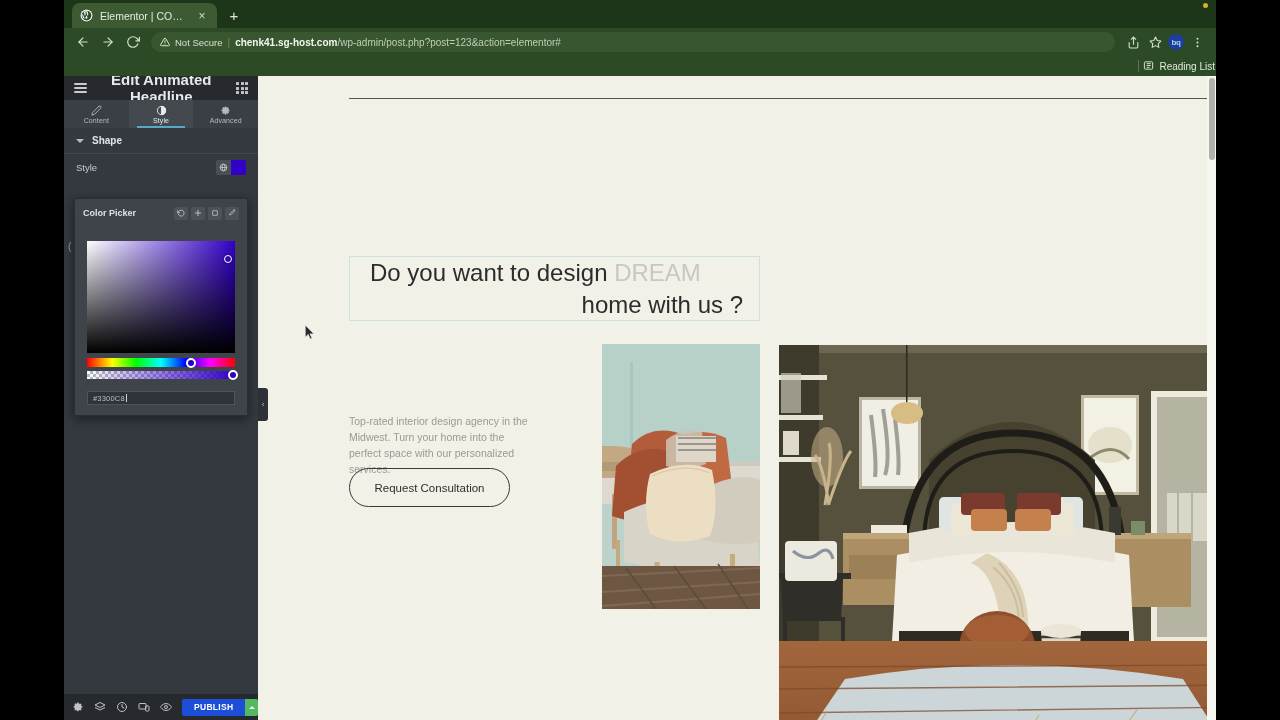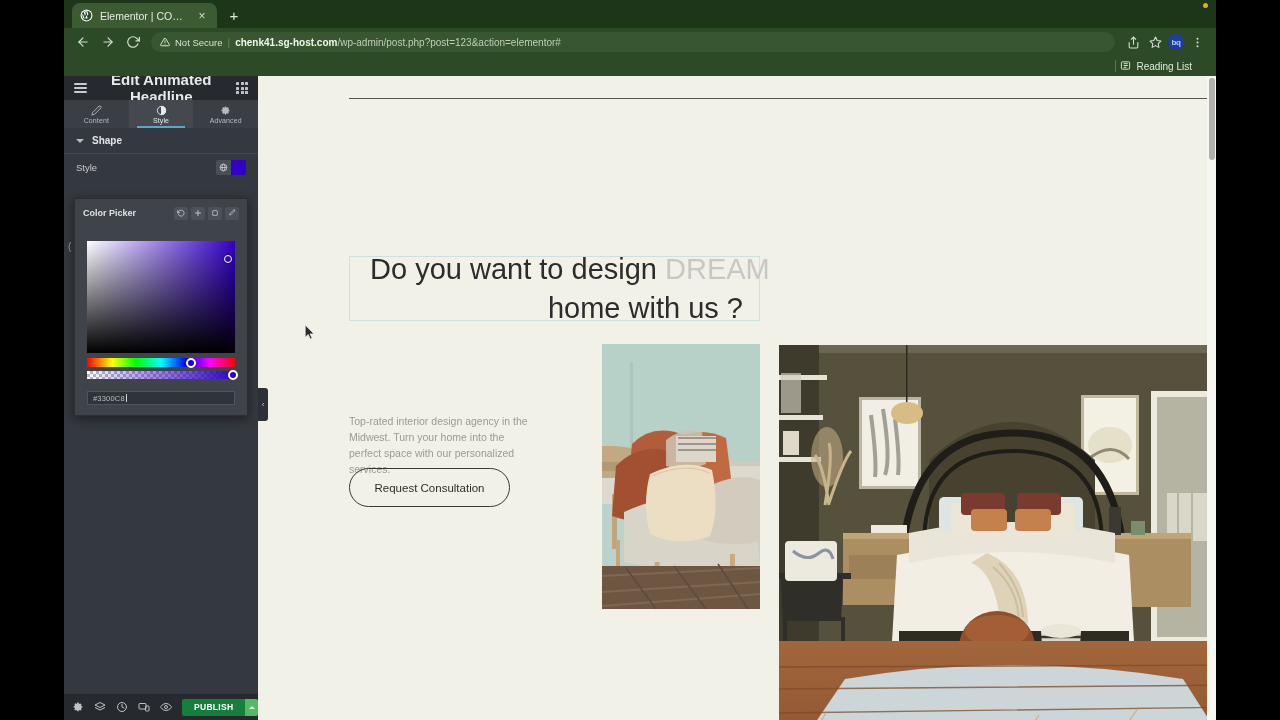--- a/index.html
+++ b/index.html
@@ -91,21 +91,21 @@
   .profile-chip {
     width: 16px; height: 16px; border-radius: 50%;
     background: #1f3d9c; color: #9fd4f5;
     font-size: 8px; font-weight: 700;
     display: flex; align-items: center; justify-content: center;
     letter-spacing: -0.3px;
   }
   .bookmarkbar {
     height: 20px; background: #2b4a25;
     display: flex; align-items: center; justify-content: flex-end;
-    padding-right: 24px; 
+    padding-right: 1px; 
   }
   .bm-sep { width:1px; height:12px; background:#567a4b; margin-right:4px;}
   .bm-item { display: flex; align-items: center; gap: 5px; color: #e0e9dd; font-size: 10px; }
   .bm-item svg { width: 11px; height: 11px; }
 
   
   #viewport {
     position: absolute; left: 0; top: 76px;
     width: 1152px; height: 644px;
     background: #f2f1e8; overflow: hidden;
@@ -262,21 +262,21 @@
     margin-top: auto; height: 26px; background: #26292d;
     display: flex; align-items: center; padding: 0 8px; gap: 10px;
     flex: 0 0 auto;
   }
   .f-icon { width: 13px; height: 13px; color: #bfc3c8; display:flex; align-items:center; justify-content:center;}
   .f-icon svg { width: 12px; height: 12px; display:block; }
   .publish {
     margin-left: auto; display: flex; align-items: stretch; height: 17px;
   }
   .publish-main {
-    background: #15803d; color: #fff; font-size: 8.5px; font-weight: 700;
+    background: #1d4ed8; color: #fff; font-size: 8.5px; font-weight: 700;
     letter-spacing: 0.3px;
     display: flex; align-items: center; padding: 0 12px;
     border-radius: 2px 0 0 2px;
   }
   .publish-arrow {
     background: #55b863; width: 13px;
     display: flex; align-items: center; justify-content: center;
     border-radius: 0 2px 2px 0;
   }
   .publish-arrow i {
@@ -304,21 +304,21 @@
   }
   .headline-box {
     position: absolute; left: 91px; top: 180px;
     width: 411px; height: 65px;
     border: 1px solid #cfe0e0;
     background: #f2f1e8;
     display: flex; flex-direction: column; justify-content: center;
     padding: 0 16px 0 20px;
   }
   .headline-line {
-    font-size: 29px; color: #2c2c2c; line-height: 1.32;
+    font-size: 24px; color: #2c2c2c; line-height: 1.32;
     white-space: nowrap;
   }
   .headline-line.l1 { text-align: left; }
   .headline-line.l2 { text-align: right; }
   .hl-anim { color: #c7c7c4; }
 
   .body-copy {
     position: absolute; left: 91px; top: 338px;
     width: 184px;
     font-size: 10.5px; line-height: 1.52; color: #9b9a92;

